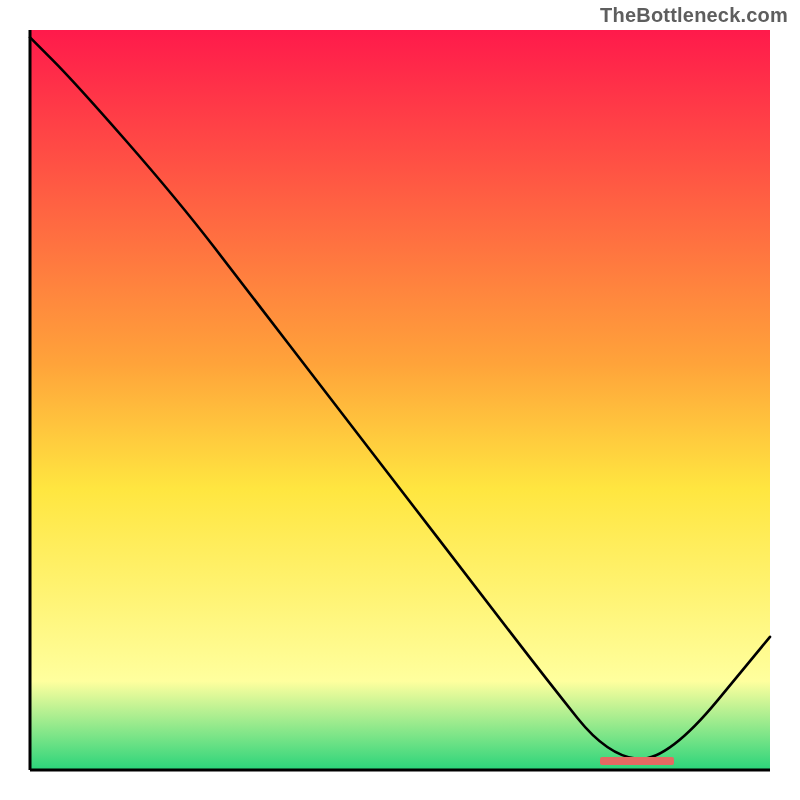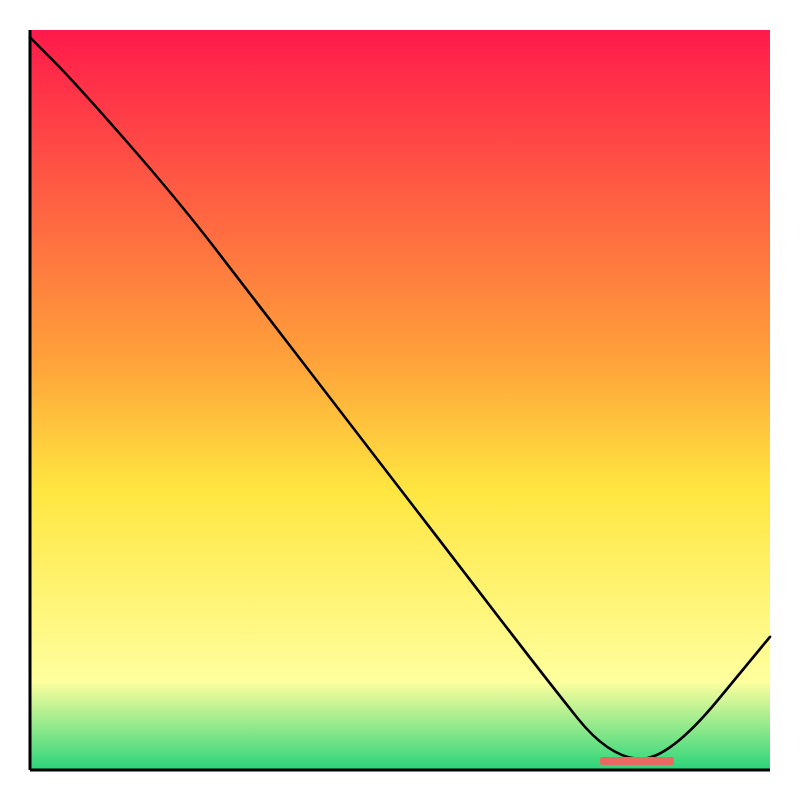--- a/index.html
+++ b/index.html
@@ -45,13 +45,14 @@
     <rect id="bg-rect" fill="url(#bg-grad)" x="30" y="30" width="740" height="740"></rect>
     <path id="curve-path" fill="none" stroke="#000" stroke-width="2.6" stroke-linecap="round" stroke-linejoin="round" d="M 30 37.400000000000006 Q 30 37.400000000000006 52.2 59.59999999999998 Q 74.4 81.79999999999995 126.2 140.99999999999997 Q 178 200.2 215 248.29999999999998 Q 252 296.4 289 344.5 Q 326 392.59999999999997 363 440.7 Q 400 488.8 437 536.9 Q 474 585 511 633.1 Q 548 681.2 577.6 718.2 Q 607.2 755.1999999999999 636.8 758.9 Q 666.4 762.6 718.2 699.7 T 770 636.8000000000001"></path>
     <line id="axis-x" stroke="#000" stroke-width="3" x1="30" y1="770" x2="770" y2="770"></line>
     <line id="axis-y" stroke="#000" stroke-width="3" x1="30" y1="30" x2="30" y2="770"></line>
   </svg>
 
   
   <div id="floor-marker" class="floor-marker" style="left: 599.8px; width: 74px; top: 757.12px;"></div>
 
   
+  <div class="watermark">TheBottleneck.com</div>
 </div>
 
 </body></html>

